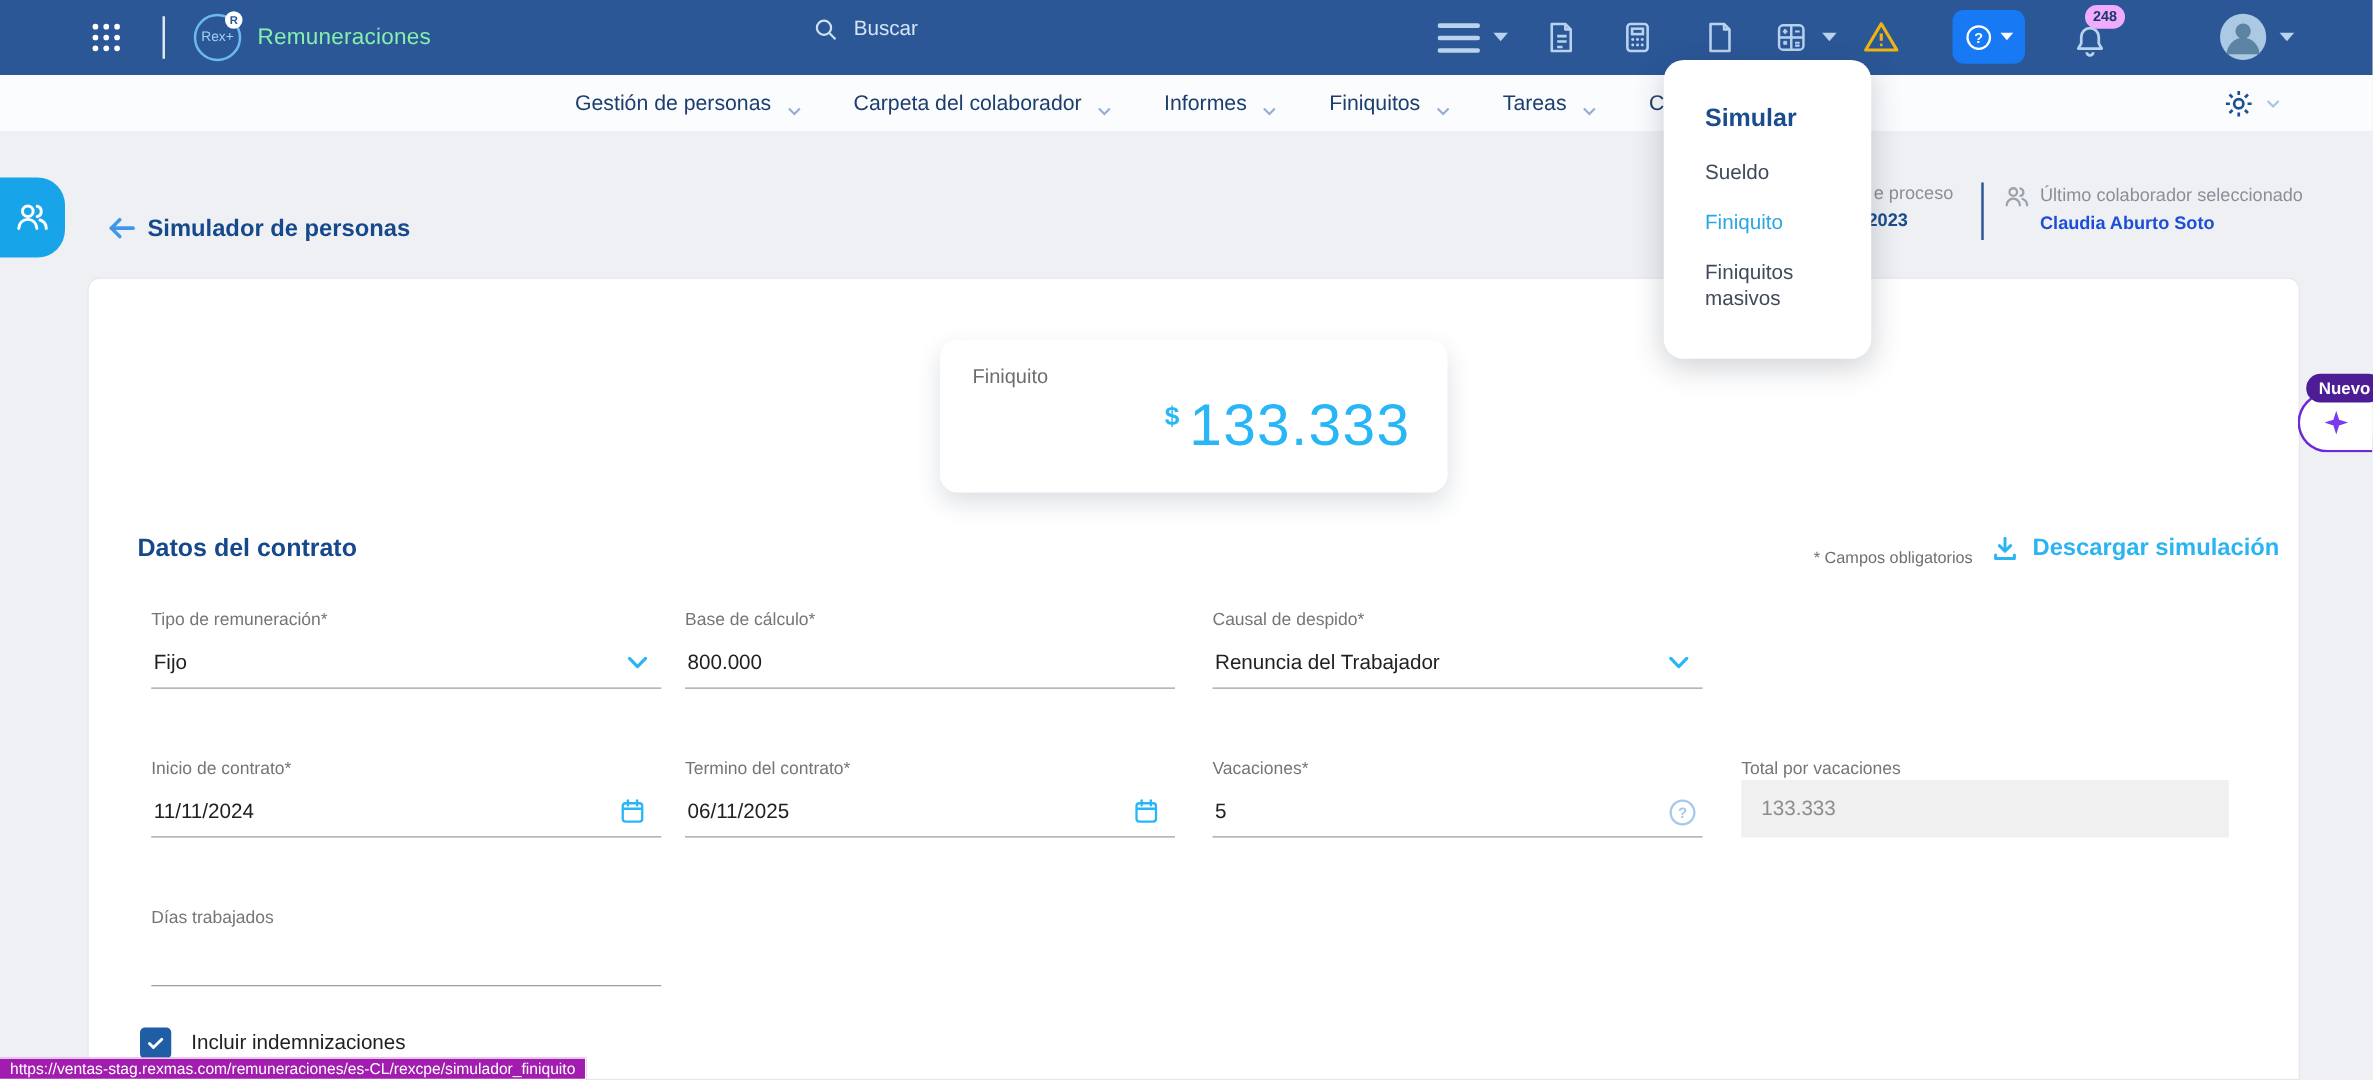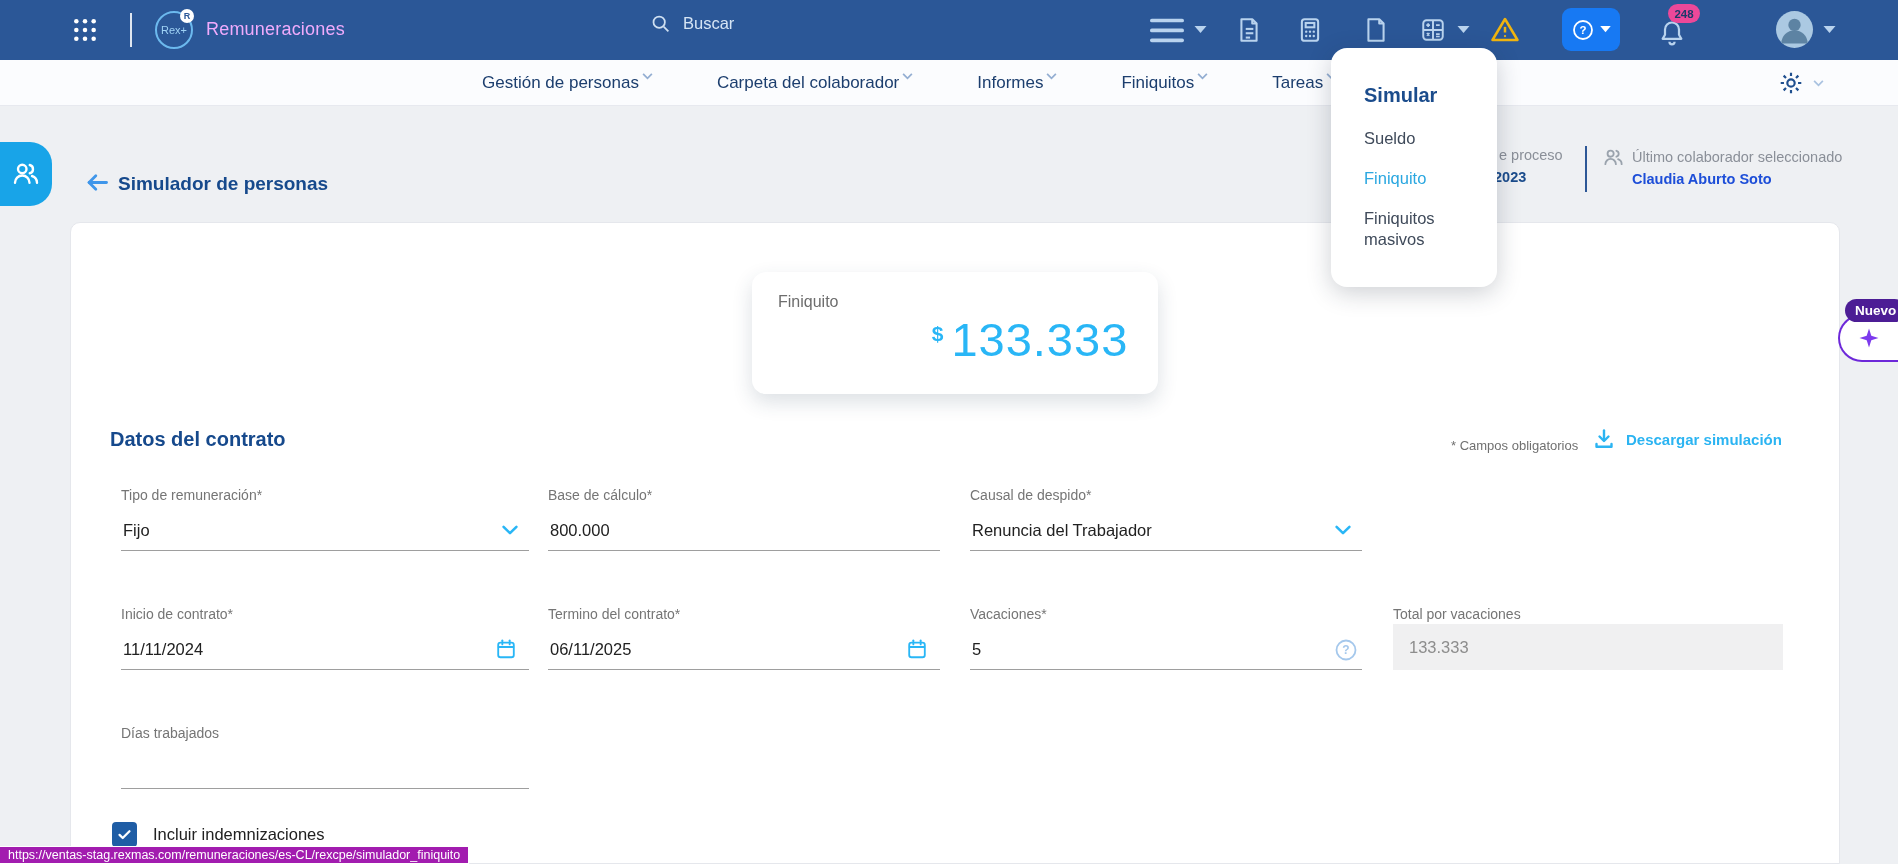--- a/index.html
+++ b/index.html
@@ -7,36 +7,36 @@
     font-family:"Liberation Sans", sans-serif; background:#eef0f3; }
 
   
   .navbar { position:absolute; left:0; top:0; width:1898px; height:60px; background:#2b5797; z-index:20; }
   .nav-divider { position:absolute; left:130px; top:13px; width:2px; height:34px; background:rgba(255,255,255,.85); }
   .grid-icon { position:absolute; left:72px; top:17px; width:26px; height:26px; cursor:pointer; }
   .logo { position:absolute; left:155px; top:11px; width:38px; height:38px; border:2px solid #6cb9ee; border-radius:50%;
     display:flex; align-items:center; justify-content:center; color:#9fd2f5; font-size:11px; }
   .logo-badge { position:absolute; right:-3px; top:-4px; width:14px; height:14px; background:#ffffff; border-radius:50%;
     color:#2b5797; font-size:9px; font-weight:bold; display:flex; align-items:center; justify-content:center; }
-  .brand { position:absolute; left:206px; top:19px; color:#f0abfc; font-size:18px; font-weight:500; letter-spacing:.2px; }
+  .brand { position:absolute; left:206px; top:19px; color:#86efac; font-size:18px; font-weight:500; letter-spacing:.2px; }
   .search { position:absolute; left:650px; top:13px; display:flex; align-items:center; gap:12px; cursor:text; }
   .search-text { color:#d6e5f5; font-size:16.5px; }
   .nav-ic { position:absolute; top:17px; width:26px; height:26px; cursor:pointer; }
   .nav-caret { position:absolute; top:26px; width:13px; height:8px; cursor:pointer; }
   .help-btn { position:absolute; left:1562px; top:8px; width:58px; height:43px; background:#1779f3; border-radius:9px;
     display:flex; align-items:center; justify-content:center; gap:5px; cursor:pointer; }
-  .bell-badge { position:absolute; left:1668px; top:4px; min-width:32px; height:19px; padding:0 6px; background:#ec4899;
+  .bell-badge { position:absolute; left:1668px; top:4px; min-width:32px; height:19px; padding:0 6px; background:#f0abfc;
     border-radius:10px; color:#1b3a6b; font-size:11.5px; font-weight:bold; display:flex; align-items:center; justify-content:center; z-index:2; }
   .avatar { position:absolute; left:1776px; top:11px; width:37px; height:37px; background:#abc9e2; border-radius:50%;
     overflow:hidden; display:flex; align-items:center; justify-content:center; cursor:pointer; }
 
   
   .subnav { position:absolute; left:0; top:60px; width:1898px; height:46px; background:#fbfcfe; border-bottom:1px solid #e7e9ef; z-index:5; }
   .subnav-items { position:absolute; left:460px; top:0; height:46px; display:flex; align-items:center; gap:42px; }
-  .subnav-item { display:flex; align-items:flex-start; gap:3px; color:#1c3e6e; font-size:17px; font-weight:500; cursor:pointer; white-space:nowrap;margin-left:22px; }
+  .subnav-item { display:flex; align-items:flex-end; gap:13px; color:#1c3e6e; font-size:17px; font-weight:500; cursor:pointer; white-space:nowrap; }
   .sub-caret { width:11px; height:7px; }
   .gear-wrap { position:absolute; left:1778px; top:10px; display:flex; align-items:center; gap:9px; cursor:pointer; }
 
   
   .people-tab { position:absolute; left:0; top:142px; width:52px; height:64px; background:#18a4e8;
     border-radius:0 22px 22px 0; display:flex; align-items:center; justify-content:center; cursor:pointer; z-index:4; }
   .back-arrow { position:absolute; left:84px; top:169px; width:27px; height:27px; cursor:pointer; }
   .page-title { position:absolute; left:118px; top:173px; color:#16498c; font-size:19px; font-weight:bold; }
   .frag-top { position:absolute; left:1499px; top:147px; color:#8a8f98; font-size:14.5px; }
   .frag-bottom { position:absolute; left:1494px; top:169px; color:#1b4c8c; font-size:14.5px; font-weight:bold; }
@@ -52,21 +52,21 @@
     box-shadow:0 8px 20px rgba(40,60,90,.16); z-index:10; }
   .summary-label { position:absolute; left:26px; top:21px; color:#6d6d6d; font-size:16px; }
   .summary-amount { position:absolute; left:0; top:44px; width:406px; display:flex; justify-content:center;
     align-items:flex-start; padding-left:150px; color:#29b6f6; }
   .cur { font-size:21px; font-weight:bold; margin-top:6px; margin-right:8px; }
   .amt { font-size:47px; font-weight:500; letter-spacing:1px; line-height:1; }
 
   .section-title { position:absolute; left:110px; top:428px; color:#16498c; font-size:20px; font-weight:bold; z-index:3; }
   .req-note { position:absolute; left:1451px; top:438px; color:#707070; font-size:13px; z-index:3; }
   .download { position:absolute; left:1592px; top:427px; display:flex; align-items:center; gap:10px; cursor:pointer; z-index:3; }
-  .download-label { color:#2bb4f2; font-size:15px; font-weight:600; }
+  .download-label { color:#2bb4f2; font-size:19px; font-weight:600; }
 
   
   .field { position:absolute; z-index:3; }
   .f-label { color:#757575; font-size:14px; }
   .f-value { position:absolute; top:34px; left:2px; color:#212121; font-size:16.5px; }
   .f-line { position:absolute; top:63px; left:0; width:100%; border-bottom:1px solid #9e9e9e; }
   .f-icon { position:absolute; top:32px; width:22px; height:22px; cursor:pointer; }
   .f-disabled-box { position:absolute; top:18px; left:0; width:100%; height:46px; background:#f0f0f1;
     display:flex; align-items:center; padding-left:16px; color:#8d8d8d; font-size:16.5px; }
   .fc1 { left:109px; width:408px;margin-left:12px; }

